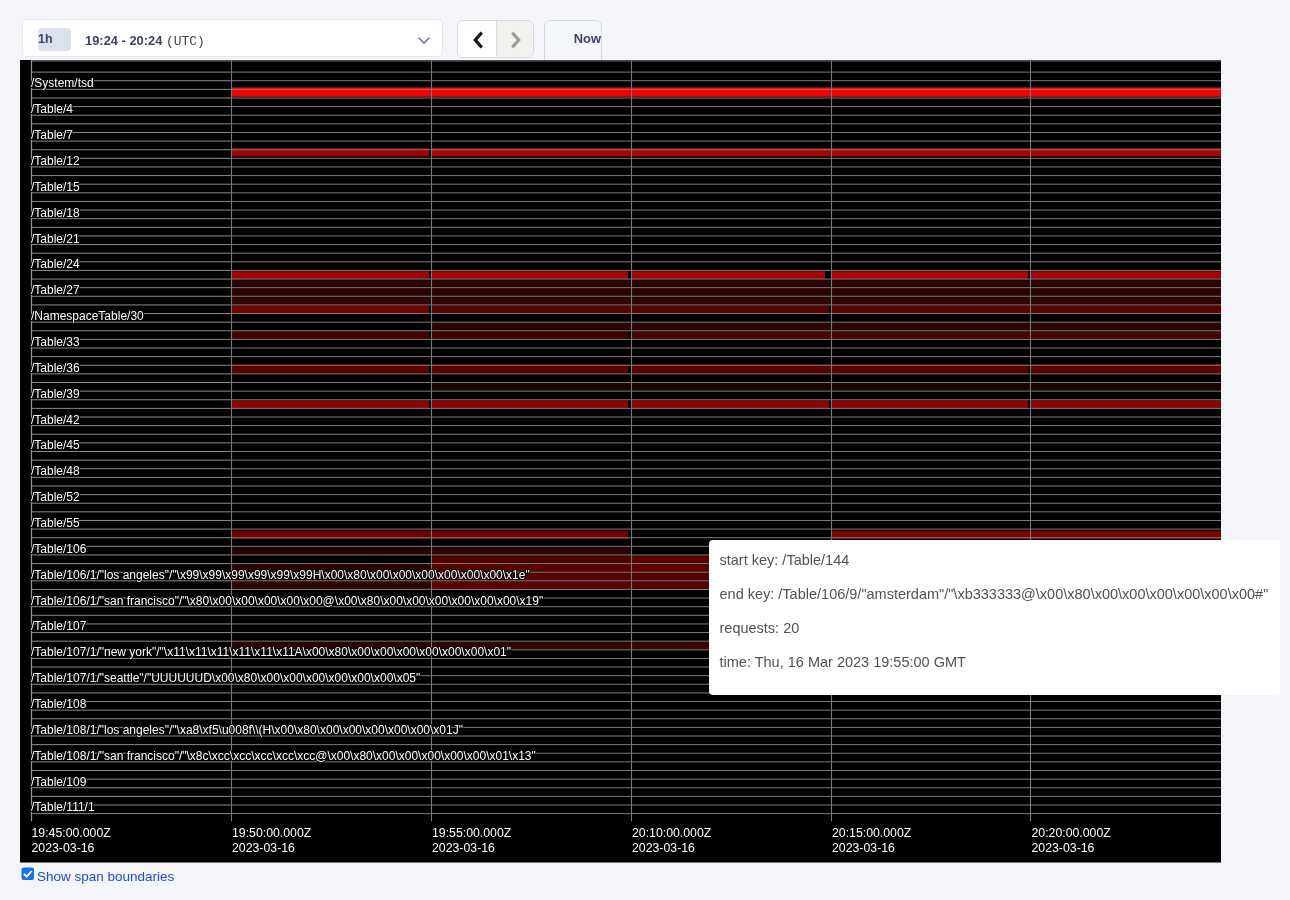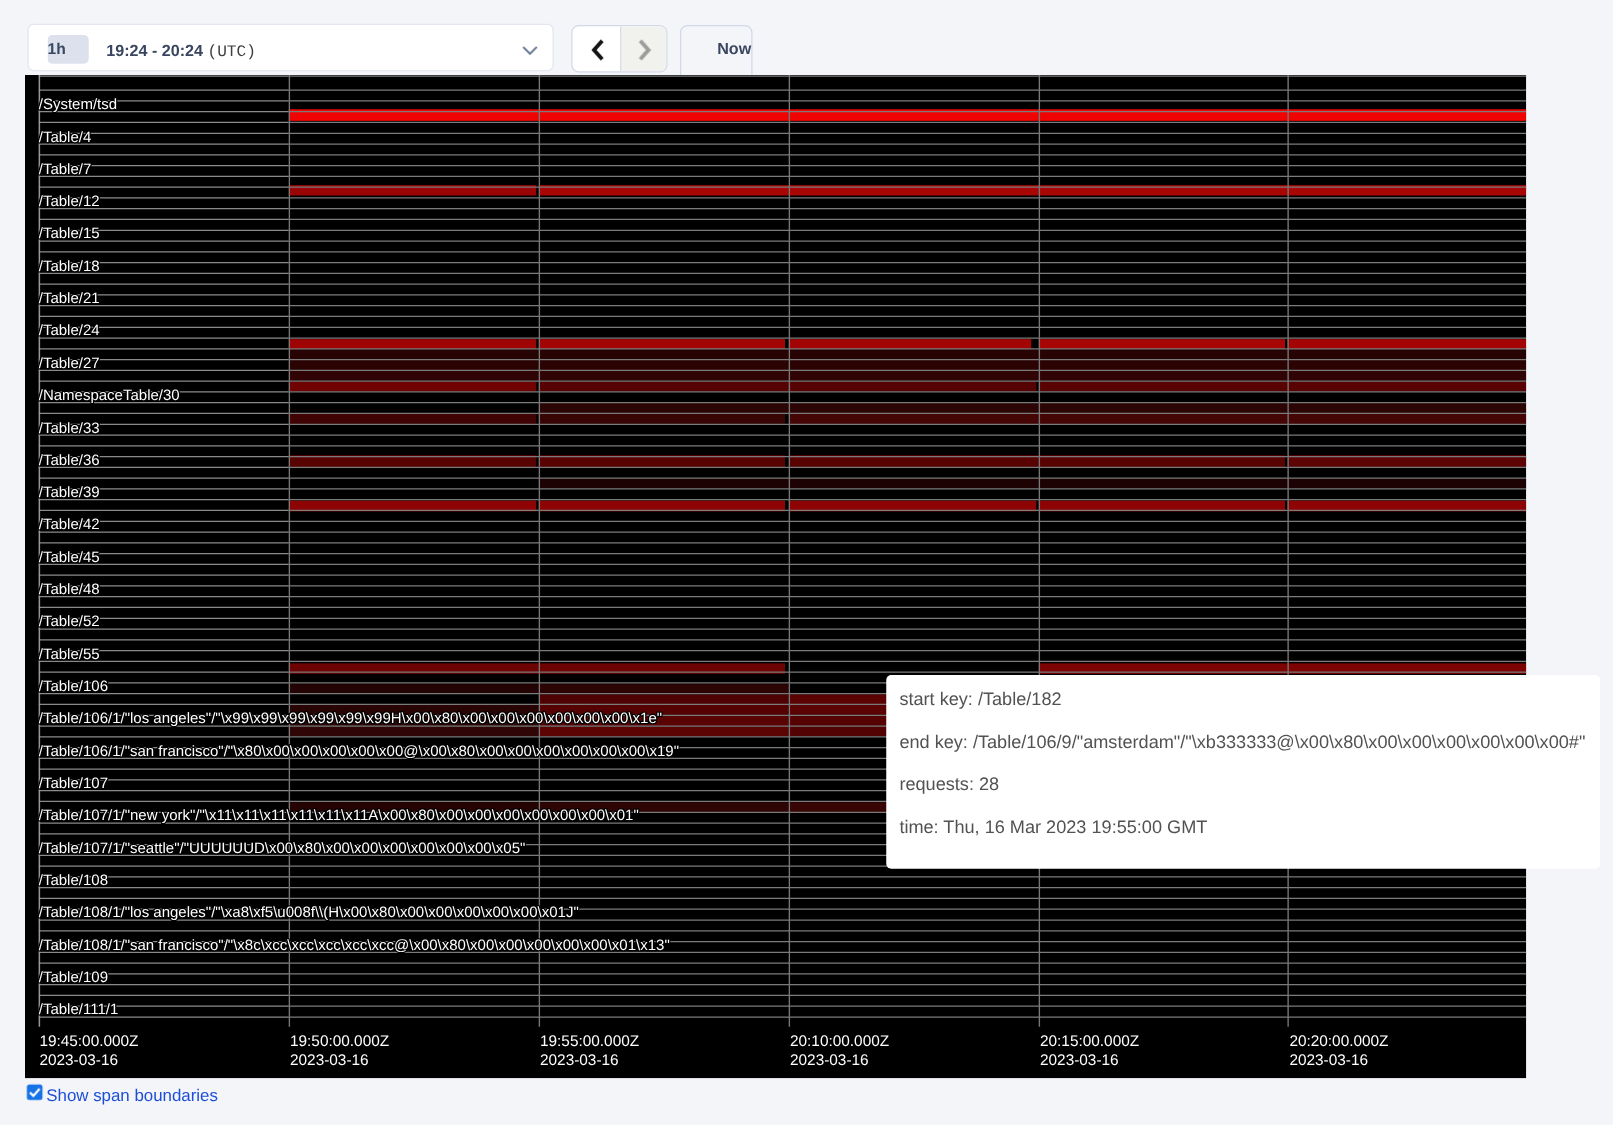--- a/index.html
+++ b/index.html
@@ -133,22 +133,22 @@
 <text x="432" y="851.5">2023-03-16</text>
 <text x="632" y="836.5">20:10:00.000Z</text>
 <text x="632" y="851.5">2023-03-16</text>
 <text x="832" y="836.5">20:15:00.000Z</text>
 <text x="832" y="851.5">2023-03-16</text>
 <text x="1031.5" y="836.5">20:20:00.000Z</text>
 <text x="1031.5" y="851.5">2023-03-16</text>
 </g>
 </svg>
 <div class="abs tooltip">
-<div>start key: /Table/182</div>
+<div>start key: /Table/144</div>
 <div>end key: /Table/106/9/"amsterdam"/"\xb333333@\x00\x80\x00\x00\x00\x00\x00\x00#"</div>
-<div>requests: 28</div>
+<div>requests: 20</div>
 <div>time: Thu, 16 Mar 2023 19:55:00 GMT</div>
 </div>
 <svg class="abs cbrow" width="14" height="14" viewBox="0 0 14 14">
     <rect x="0.5" y="0.5" width="12.5" height="12.5" rx="2" fill="#1673e6"></rect>
     <path d="M3 7 L5.7 9.7 L10.7 4" stroke="#fff" stroke-width="1.8" fill="none"></path>
   </svg>
 <div class="abs cblabel">Show span boundaries</div>
 
 </body></html>

